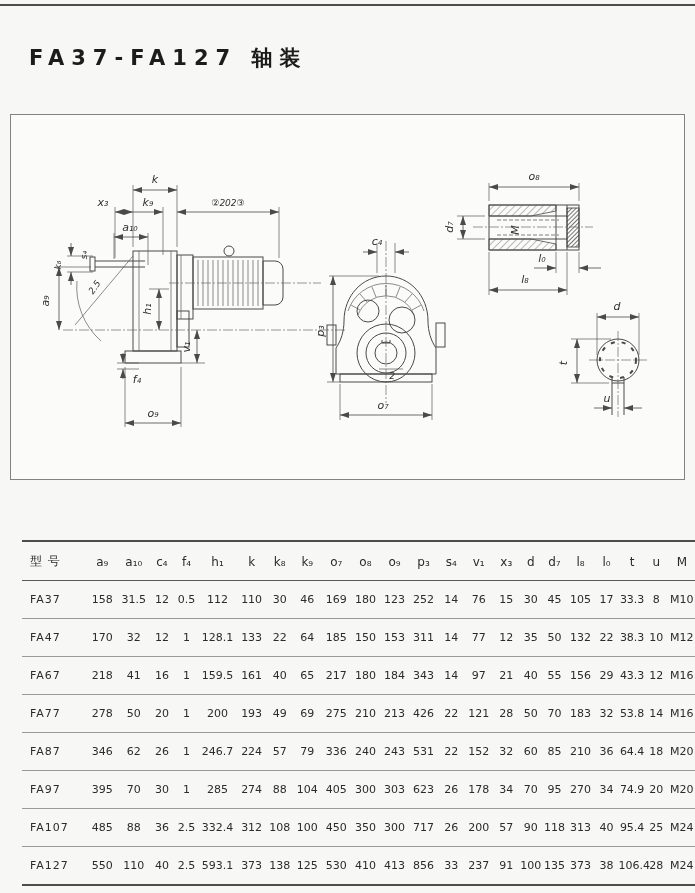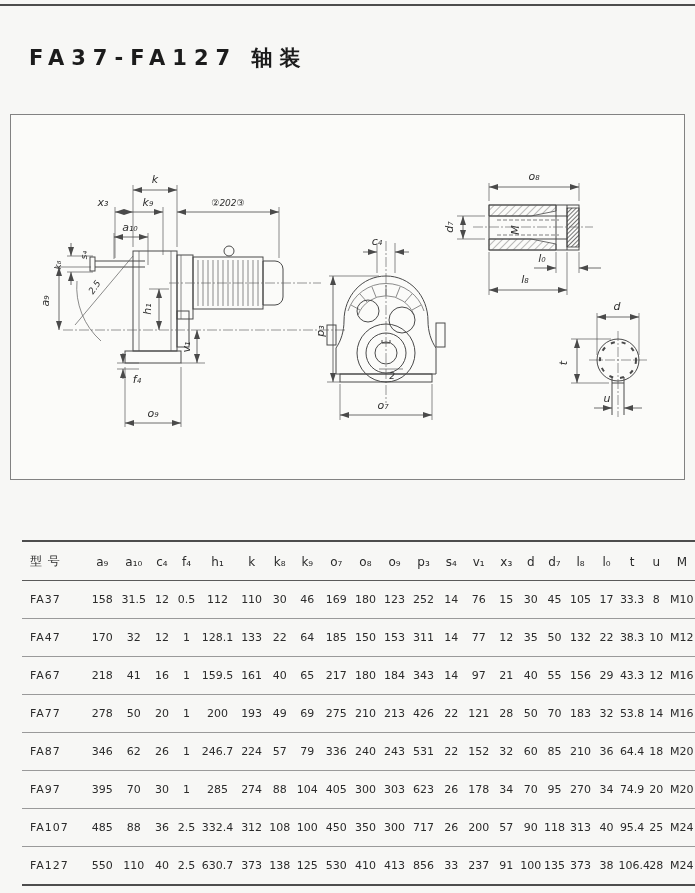--- a/index.html
+++ b/index.html
@@ -484,21 +484,21 @@
             <td>95.4</td>
             <td>25</td>
             <td>M24</td>
           </tr>
           <tr>
             <td class="model-col">FA127</td>
             <td>550</td>
             <td>110</td>
             <td>40</td>
             <td>2.5</td>
-            <td>630.7</td>
+            <td>593.1</td>
             <td>373</td>
             <td>138</td>
             <td>125</td>
             <td>530</td>
             <td>410</td>
             <td>413</td>
             <td>856</td>
             <td>33</td>
             <td>237</td>
             <td>91</td>

